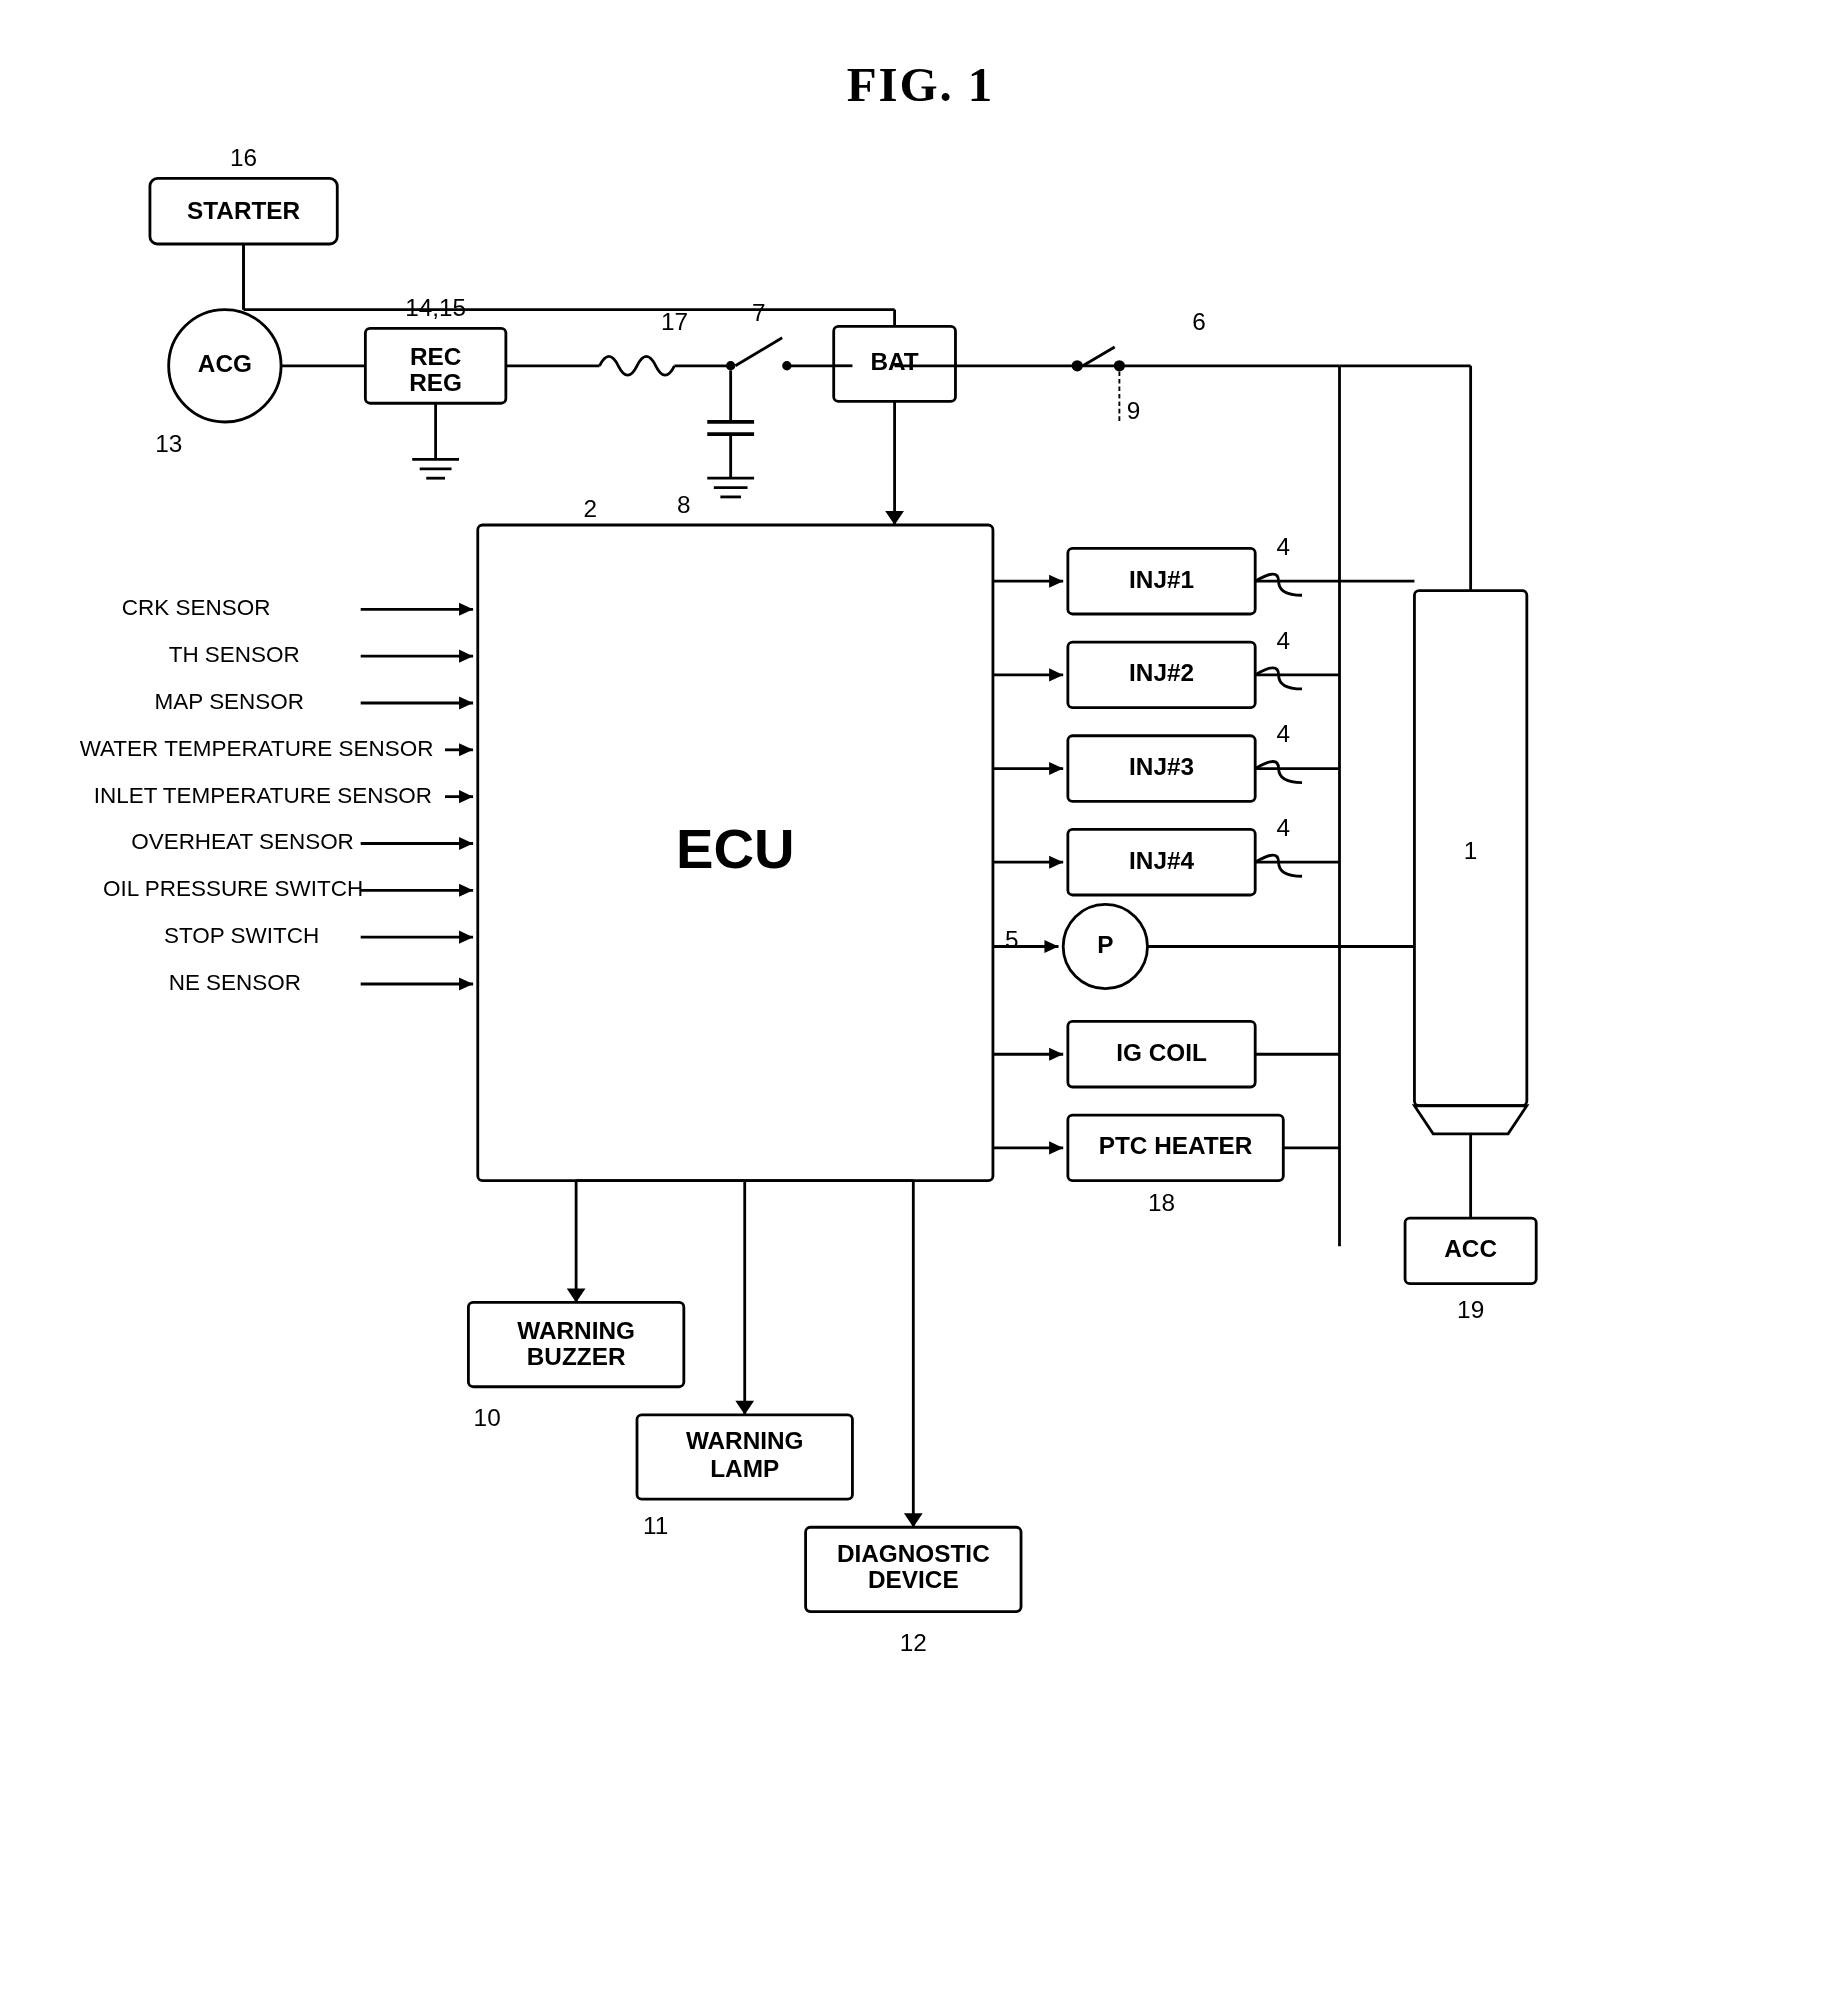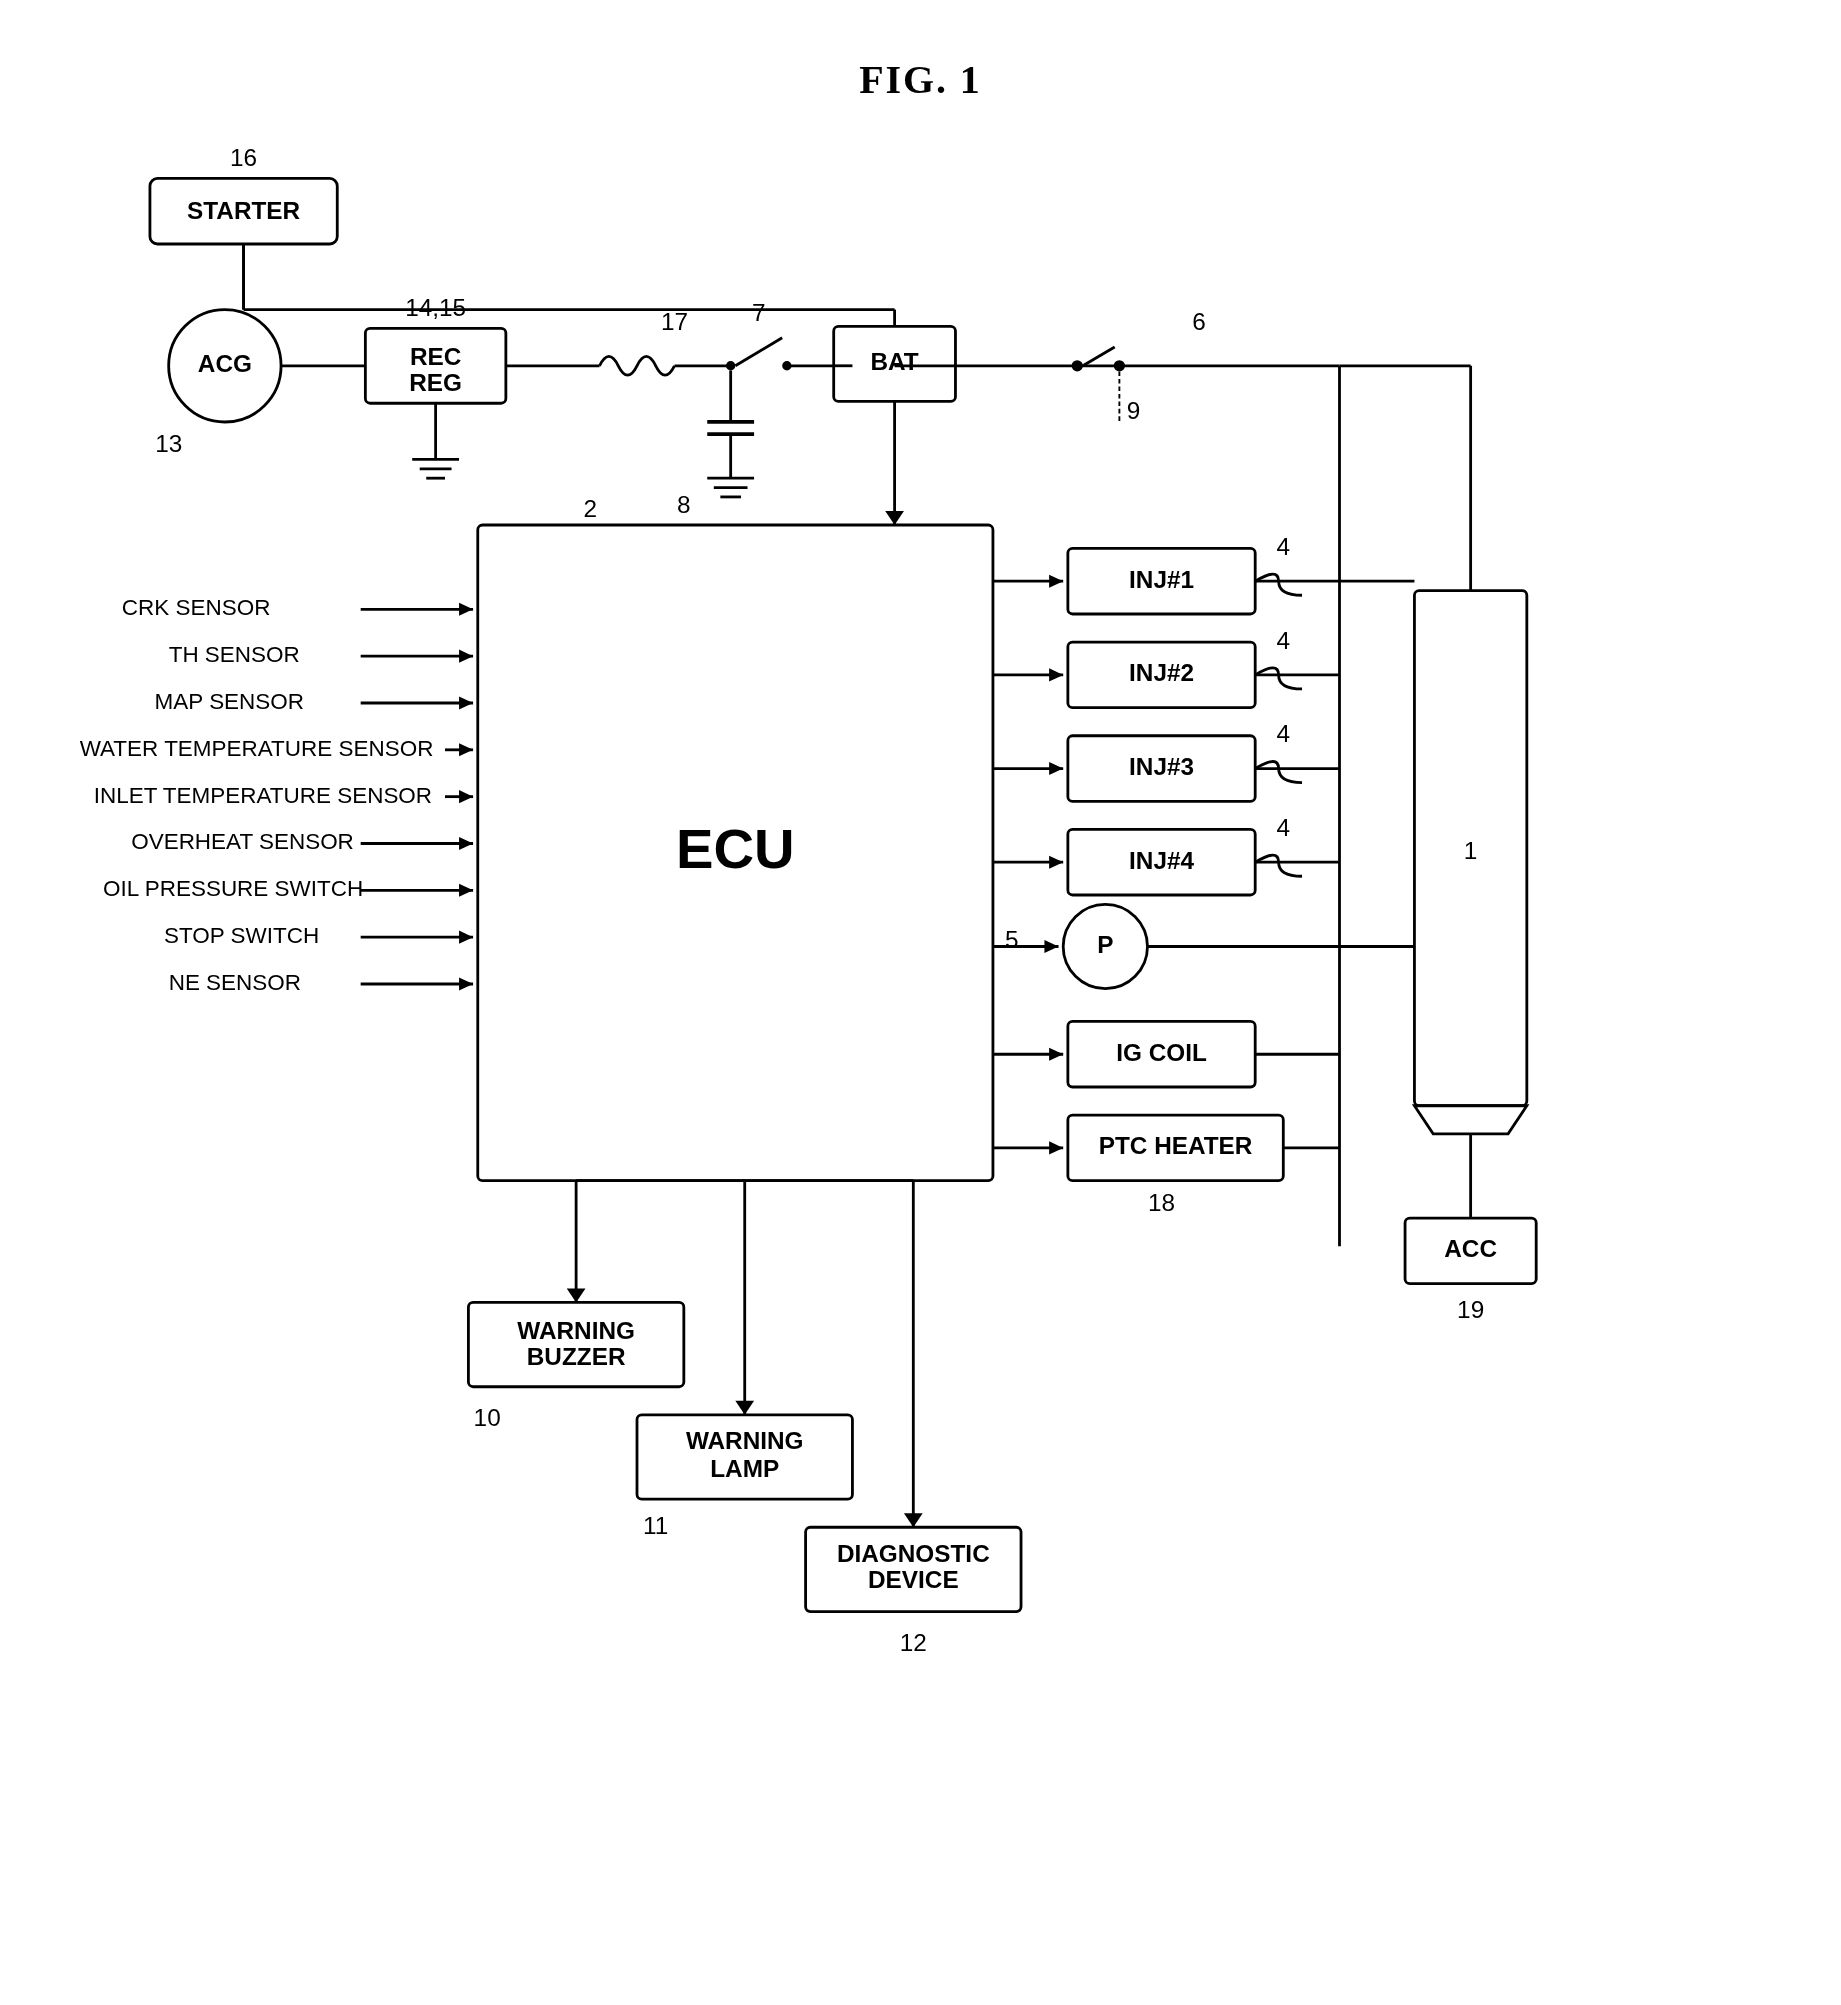--- a/index.html
+++ b/index.html
@@ -6,21 +6,21 @@
     body {
       background: #fff;
       font-family: 'Times New Roman', Times, serif;
       width: 1841px;
       height: 2006px;
       position: relative;
       overflow: hidden;
     }
     .page-title {
       text-align: center;
-      font-size: 40px;
+      font-size: 49px;
       font-weight: bold;
       padding-top: 56px;
       letter-spacing: 1.9px;
     }
     .diagram-container {
       position: absolute;
       top: 122px;
       left: 75px;
       width: 1686px;
       height: 1827px;

